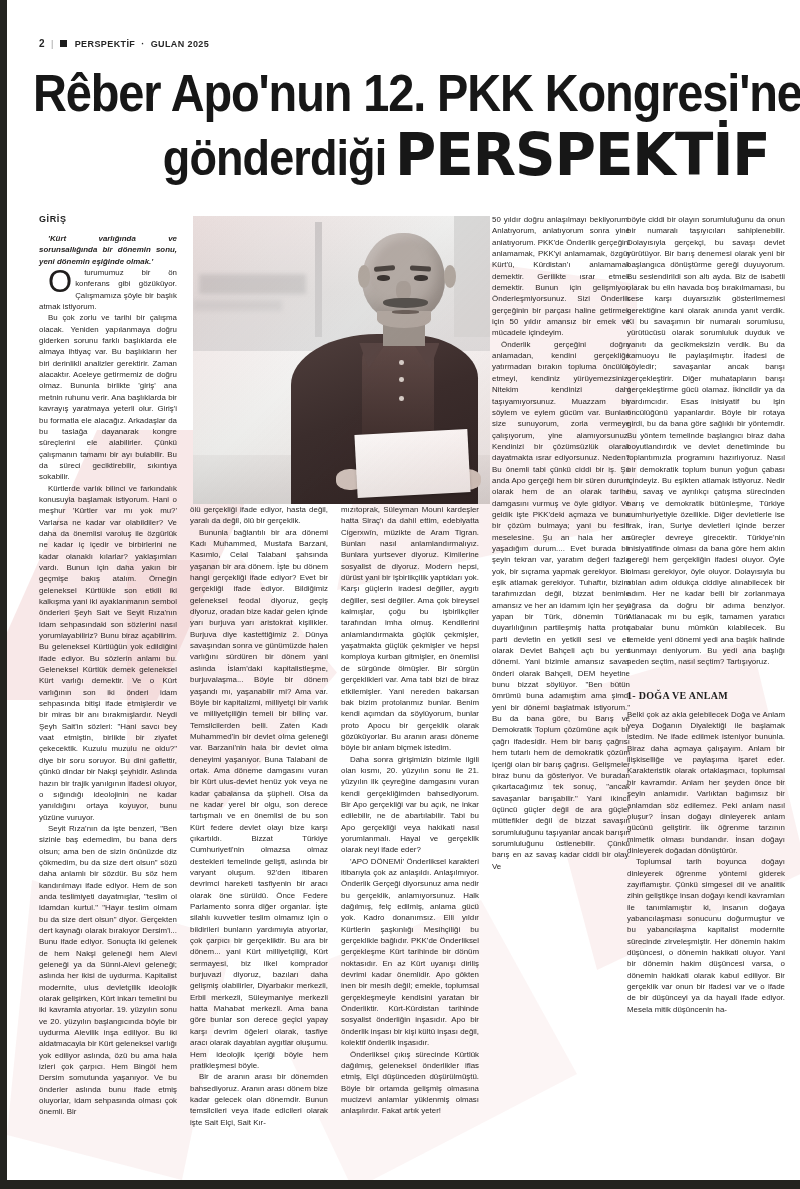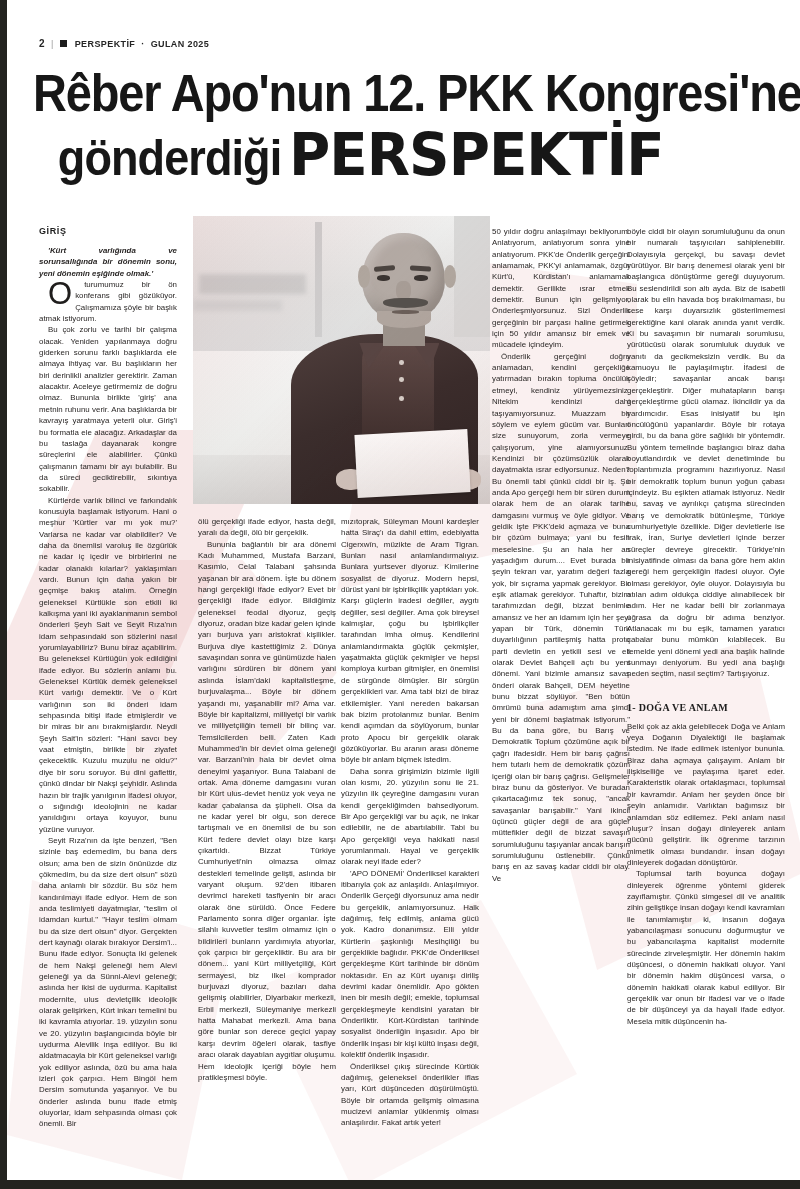--- a/index.html
+++ b/index.html
@@ -105,21 +105,21 @@
     font-weight: 700;
     font-size: 51px;
     line-height: 56px;
     letter-spacing: -1.2px;
     transform: scaleX(.92);
     transform-origin: left center;
     white-space: nowrap;
   }
   .hl-line2 {
     margin-top: 2px;
-    text-align: left;
+    text-align: right;
     line-height: 62px;
     white-space: nowrap;
   }
   .hl-light {
     font-family: "Liberation Sans Narrow", "Liberation Sans", sans-serif;
     font-weight: 700;
     font-size: 50px;
     letter-spacing: -1px;
     display: inline-block;
     transform: scaleX(.9);
@@ -263,21 +263,21 @@
     width: 746px; height: 940px;
     z-index: 8;
   }
   .cols {
     position: relative;
     width: 100%;
     height: 100%;
   }
   .col {
     position: absolute;
-    top: 12px;
+    top: 0;
     width: 138px;
     height: 100%;
   }
   .col1 { left: 0px; }
   .col2 { left: 151px; }
   .col3 { left: 302px; }
   .col4 { left: 453px; }
   .col5 { left: 588px; width: 158px; }
 
   .kicker {
@@ -392,29 +392,30 @@
   <div class="article">
     <div class="cols" id="cols">
       <div class="col col1">
           <div class="kicker">GİRİŞ</div>
           <p class="body bolditalic">'Kürt varlığında ve sorunsallığında bir dönemin sonu, yeni dönemin eşiğinde olmak.'</p>
           <p class="body lead">Oturumumuz bir ön konferans gibi gözüküyor. Çalışmamıza şöyle bir başlık atmak istiyorum.</p>
           <p class="body">Bu çok zorlu ve tarihi bir çalışma olacak. Yeniden yapılanmaya doğru giderken sorunu farklı başlıklarda ele almaya ihtiyaç var. Bu başlıkların her biri derinlikli analizler gerektirir. Zaman alacaktır. Aceleye getirmemiz de doğru olmaz. Bununla birlikte 'giriş' ana metnin ruhunu verir. Ana başlıklarda bir kavrayış yaratmaya yeterli olur. Giriş'i bu formatla ele alacağız. Arkadaşlar da bu taslağa dayanarak kongre süreçlerini ele alabilirler. Çünkü çalışmanın tamamı bir ayı bulabilir. Bu da süreci geciktirebilir, sıkıntıya sokabilir.</p>
           <p class="body">Kürtlerde varlık bilinci ve farkındalık konusuyla başlamak istiyorum. Hani o meşhur 'Kürtler var mı yok mu?' Varlarsa ne kadar var olabildiler? Ve daha da önemlisi varoluş ile özgürlük ne kadar iç içedir ve birbirlerini ne kadar olanaklı kılarlar? yaklaşımları vardı. Bunun için daha yakın bir geçmişe bakış atalım. Örneğin geleneksel Kürtlükle son etkili iki kalkışma yani iki ayaklanmanın sembol önderleri Şeyh Sait ve Seyit Rıza'nın idam sehpasındaki son sözlerini nasıl yorumlayabiliriz? Bunu biraz açabilirim. Bu geleneksel Kürtlüğün yok edildiğini ifade ediyor. Bu sözlerin anlamı bu. Geleneksel Kürtlük demek geleneksel Kürt varlığı demektir. Ve o Kürt varlığının son iki önderi idam sehpasında bitişi ifade etmişlerdir ve bir miras bir anı bırakmışlardır. Neydi Şeyh Sait'in sözleri: "Hani savcı bey vaat etmiştin, birlikte bir ziyafet çekecektik. Kuzulu muzulu ne oldu?" diye bir soru soruyor. Bu dini gaflettir, çünkü dindar bir Nakşi şeyhidir. Aslında hazın bir trajik yanılgının ifadesi oluyor, o sığındığı ideolojinin ne kadar yanıldığını ortaya koyuyor, bunu yüzüne vuruyor.</p>
           <p class="body">Seyit Rıza'nın da işte benzeri, "Ben sizinle baş edemedim, bu bana ders olsun; ama ben de sizin önünüzde diz çökmedim, bu da size dert olsun" sözü daha anlamlı bir sözdür. Bu söz hem kandırılmayı ifade ediyor. Hem de son anda teslimiyeti dayatmışlar, "teslim ol idamdan kurtul." "Hayır teslim olmam bu da size dert olsun" diyor. Gerçekten dert kaynağı olarak bırakıyor Dersim'i... Bunu ifade ediyor. Sonuçta iki gelenek de hem Nakşi geleneği hem Alevi geleneği ya da Sünni-Alevi geleneği; aslında her ikisi de uydurma. Kapitalist modernite, ulus devletçilik ideolojik olarak gelişirken, Kürt inkarı temelini bu iki kavramla atıyorlar. 19. yüzyılın sonu ve 20. yüzyılın başlangıcında böyle bir uydurma Alevilik inşa ediliyor. Bu iki aldatmacayla bir Kürt geleneksel varlığı yok ediliyor aslında, özü bu ama hala izleri çok çarpıcı. Hem Bingöl hem Dersim somutunda yaşanıyor. Ve bu önderler aslında bunu ifade etmiş oluyorlar, idam sehpasında olması çok önemli. Bir</p>
         </div>
-      <div class="col col2" style="padding-top: 290px; margin-left: 8px;">
+      <div class="col col2" style="padding-top: 290px;">
           <p class="body col-continued">ölü gerçekliği ifade ediyor, hasta değil, yaralı da değil, ölü bir gerçeklik.</p>
           <p class="body">Bununla bağlantılı bir ara dönemi Kadı Muhammed, Mustafa Barzani, Kasımlo, Celal Talabani şahsında yaşanan bir ara dönem. İşte bu dönem hangi gerçekliği ifade ediyor? Evet bir gerçekliği ifade ediyor. Bildiğimiz geleneksel feodal diyoruz, geçiş diyoruz, oradan bize kadar gelen içinde yarı burjuva yarı aristokrat kişilikler. Burjuva diye kastettiğimiz 2. Dünya savaşından sonra ve günümüzde halen varlığını sürdüren bir dönem yani aslında İslam'daki kapitalistleşme, burjuvalaşma... Böyle bir dönem yaşandı mı, yaşanabilir mi? Ama var. Böyle bir kapitalizmi, milliyetçi bir varlık ve milliyetçiliğin temeli bir bilinç var. Temsilcilerden belli. Zaten Kadı Muhammed'in bir devlet olma geleneği var. Barzani'nin hala bir devlet olma deneyimi yaşanıyor. Buna Talabani de ortak. Ama döneme damgasını vuran bir Kürt ulus-devlet henüz yok veya ne kadar çabalansa da şüpheli. Olsa da ne kadar yerel bir olgu, son derece tartışmalı ve en önemlisi de bu son Kürt federe devlet olayı bize karşı çıkartıldı. Bizzat Türkiye Cumhuriyeti'nin olmazsa olmaz destekleri temelinde gelişti, aslında bir varyant oluşum. 92'den itibaren devrimci hareketi tasfiyenin bir aracı olarak öne sürüldü. Önce Federe Parlamento sonra diğer organlar. İşte silahlı kuvvetler teslim olmamız için o bildirileri bunların yardımıyla atıyorlar, çok çarpıcı bir gerçekliktir. Bu ara bir dönem... yani Kürt milliyetçiliği, Kürt sermayesi, biz ilkel komprador burjuvazi diyoruz, bazıları daha gelişmiş olabilirler, Diyarbakır merkezli, Erbil merkezli, Süleymaniye merkezli hatta Mahabat merkezli. Ama bana göre bunlar son derece geçici yapay karşı devrim öğeleri olarak, tasfiye aracı olarak dayatılan aygıtlar oluşumu. Hem ideolojik içeriği böyle hem pratikleşmesi böyle.</p>
+          <p class="body">Bir de aranın arası bir dönemden bahsediyoruz. Aranın arası dönem bize kadar gelecek olan dönemdir. Bunun temsilcileri veya ifade edicileri olarak işte Sait Elçi, Sait Kır-</p>
         </div>
       <div class="col col3" style="padding-top: 290px;">
           <p class="body col-continued">mızıtoprak, Süleyman Mouni kardeşler hatta Siraç'ı da dahil ettim, edebiyatta Cigerxwîn, müzikte de Aram Tigran. Bunları nasıl anlamlandırmalıyız. Bunlara yurtsever diyoruz. Kimilerine sosyalist de diyoruz. Modern hepsi, dürüst yani bir işbirlikçilik yaptıkları yok. Karşı güçlerin iradesi değiller, aygıtı değiller, sesi değiller. Ama çok bireysel kalmışlar, çoğu bu işbirlikçiler tarafından imha olmuş. Kendilerini anlamlandırmakta güçlük çekmişler, yaşatmakta güçlük çekmişler ve hepsi komploya kurban gitmişler, en önemlisi de sürgünde ölmüşler. Bir sürgün gerçeklikleri var. Ama tabi bizi de biraz etkilemişler. Yani nereden bakarsan bak bizim protolanmız bunlar. Benim kendi açımdan da söylüyorum, bunlar proto Apocu bir gerçeklik olarak gözüküyorlar. Bu aranın arası döneme böyle bir anlam biçmek istedim.</p>
           <p class="body">Daha sonra girişimizin bizimle ilgili olan kısmı, 20. yüzyılın sonu ile 21. yüzyılın ilk çeyreğine damgasını vuran kendi gerçekliğimden bahsediyorum. Bir Apo gerçekliği var bu açık, ne inkar edilebilir, ne de abartılabilir. Tabi bu Apo gerçekliği veya hakikati nasıl yorumlanmalı. Hayal ve gerçeklik olarak neyi ifade eder?</p>
           <p class="body"><span class="run-in">'APO DÖNEMİ'</span> Önderliksel karakteri itibarıyla çok az anlaşıldı. Anlaşılmıyor. Önderlik Gerçeği diyorsunuz ama nedir bu gerçeklik, anlamıyorsunuz. Halk dağılmış, felç edilmiş, anlama gücü yok. Kadro donanımsız. Elli yıldır Kürtlerin şaşkınlığı Mesihçiliği bu gerçeklikle bağlıdır. PKK'de Önderliksel gerçekleşme Kürt tarihinde bir dönüm noktasıdır. En az Kürt uyanışı diriliş devrimi kadar önemlidir. Apo gökten inen bir mesih değil; emekle, toplumsal gerçekleşmeyle kendisini yaratan bir Önderliktir. Kürt-Kürdistan tarihinde sosyalist önderliğin inşasıdır. Apo bir önderlik inşası bir kişi kültü inşası değil, kolektif önderlik inşasıdır.</p>
-          <p class="body">Önderliksel çıkış sürecinde Kürtlük dağılmış, geleneksel önderlikler iflas yarı, Kürt düşünceden düşürülmüştü. Böyle bir ortamda gelişmiş olmasına mucizevi anlamlar yüklenmiş olması anlaşılırdır. Fakat artık yeter!</p>
+          <p class="body">Önderliksel çıkış sürecinde Kürtlük dağılmış, geleneksel önderlikler iflas etmiş, Elçi düşünceden düşürülmüştü. Böyle bir ortamda gelişmiş olmasına mucizevi anlamlar yüklenmiş olması anlaşılırdır. Fakat artık yeter!</p>
         </div>
       <div class="col col4">
           <p class="body col-continued">50 yıldır doğru anlaşılmayı bekliyorum. Anlatıyorum, anlatıyorum sonra yine anlatıyorum. PKK'de Önderlik gerçeğini anlamamak, PKK'yi anlamamak, özgür Kürt'ü, Kürdistan'ı anlamamak demektir. Gerilikte ısrar etmek demektir. Bunun için gelişmiyor, Önderleşmiyorsunuz. Sizi Önderlik gerçeğinin bir parçası haline getirmek için 50 yıldır amansız bir emek ve mücadele içindeyim.</p>
           <p class="body">Önderlik gerçeğini doğru anlamadan, kendini gerçekliğe yatırmadan bırakın topluma öncülük etmeyi, kendiniz yürüyemezsiniz. Nitekim kendinizi dahi taşıyamıyorsunuz. Muazzam bir söylem ve eylem gücüm var. Bunları size sunuyorum, zorla vermeye çalışıyorum, yine alamıyorsunuz. Kendinizi bir çözümsüzlük olarak dayatmakta ısrar ediyorsunuz. Neden? Bu önemli tabi çünkü ciddi bir iş. Şu anda Apo gerçeği hem bir süren durum olarak hem de an olarak tarihe damgasını vurmuş ve öyle gidiyor. Ve geldik işte PKK'deki açmaza ve buna bir çözüm bulmaya; yani bu fesih meselesine. Şu an hala her an yaşadığım durum.... Evet burada bir şeyin tekrarı var, yaratım değeri fazla yok, bir sıçrama yapmak gerekiyor. Bir eşik atlamak gerekiyor. Tuhaftır, bizim tarafımızdan değil, bizzat benimle amansız ve her an idamım için her şeyi yapan bir Türk, dönemin Türk duyarlılığının partileşmiş hatta proto parti devletin en yetkili sesi ve eli olarak Devlet Bahçeli açtı bu yeni dönemi. Yani bizimle amansız savaş önderi olarak Bahçeli, DEM heyetine bunu bizzat söylüyor. "Ben bütün ömrümü buna adamıştım ama şimdi yeni bir dönemi başlatmak istiyorum." Bu da bana göre, bu Barış ve Demokratik Toplum çözümüne açık bir çağrı ifadesidir. Hem bir barış çağrısı hem tutarlı hem de demokratik çözüm içeriği olan bir barış çağrısı. Gelişmeler biraz bunu da gösteriyor. Ve buradan çıkartacağımız tek sonuç, "ancak savaşanlar barışabilir." Yani ikincil üçüncü güçler değil de ara güçler müttefikler değil de bizzat savaşın sorumluluğunu taşıyanlar ancak barışın sorumluluğunu üstlenebilir. Çünkü barış en az savaş kadar ciddi bir olay. Ve</p>
         </div>
       <div class="col col5">
           <p class="body col-continued">böyle ciddi bir olayın sorumluluğunu da onun bir numaralı taşıyıcıları sahiplenebilir. Dolayısıyla gerçekçi, bu savaşı devlet yürütüyor. Bir barış denemesi olarak yeni bir başlangıca dönüştürme gereği duyuyorum. Bu seslendirildi son altı ayda. Biz de isabetli olarak bu elin havada boş bırakılmaması, bu sese karşı duyarsızlık gösterilmemesi gerektiğine kani olarak anında yanıt verdik. Ki bu savaşımın bir numaralı sorumlusu, yürütücüsü olarak sorumluluk duyduk ve yanıtı da gecikmeksizin verdik. Bu da kamuoyu ile paylaşılmıştır. İfadesi de şöyledir; savaşanlar ancak barışı gerçekleştirir. Diğer muhatapların barışı gerçekleştirme gücü olamaz. İkincildir ya da yardımcıdır. Esas inisiyatif bu işin öncülüğünü yapanlardır. Böyle bir rotaya girdi, bu da bana göre sağlıklı bir yöntemdir. Bu yöntem temelinde başlangıcı biraz daha boyutlandırdık ve devlet denetiminde bu toplantımızla programını hazırlıyoruz. Nasıl bir demokratik toplum bunun yoğun çabası içindeyiz. Bu eşikten atlamak istiyoruz. Nedir bu, savaş ve ayrılıkçı çatışma sürecinden barış ve demokratik bütünleşme, Türkiye cumhuriyetiyle özellikle. Diğer devletlerle ise Irak, İran, Suriye devletleri içinde berzer süreçler devreye girecektir. Türkiye'nin inisiyatifinde olması da bana göre hem aklın gereği hem gerçekliğin ifadesi oluyor. Öyle olması gerekiyor, öyle oluyor. Dolayısıyla bu atılan adım oldukça ciddiye alınabilecek bir adım. Her ne kadar belli bir zorlanmaya uğrasa da doğru bir adıma benziyor. Atlanacak mı bu eşik, tamamen yaratıcı çabalar bunu mümkün kılabilecek. Bu temelde yeni dönemi yedi ana başlık halinde sunmayı deniyorum. Bu yedi ana başlığı neden seçtim, nasıl seçtim? Tartışıyoruz.</p>
           <div class="sect-head">1- DOĞA VE ANLAM</div>
           <p class="body">Belki çok az akla gelebilecek Doğa ve Anlam veya Doğanın Diyalektiği ile başlamak istedim. Ne ifade edilmek isteniyor bununla. Biraz daha açmaya çalışayım. Anlam bir ilişkiselliğe ve paylaşıma işaret eder. Karakteristik olarak ortaklaşmacı, toplumsal bir kavramdır. Anlam her şeyden önce bir şeyin anlamıdır. Varlıktan bağımsız bir anlamdan söz edilemez. Peki anlam nasıl oluşur? İnsan doğayı dinleyerek anlam gücünü geliştirir. İlk öğrenme tarzının mimetik olması bundandır. İnsan doğayı dinleyerek doğadan dönüştürür.</p>
           <p class="body">Toplumsal tarih boyunca doğayı dinleyerek öğrenme yöntemi giderek zayıflamıştır. Çünkü simgesel dil ve analitik zihin geliştikçe insan doğayı kendi kavramları ile tanımlamıştır ki, insanın doğaya yabancılaşması sonucunu doğurmuştur ve bu yabancılaşma kapitalist modernite sürecinde zirveleşmiştir. Her dönemin hakim düşüncesi, o dönemin hakikati oluyor. Yani bir dönemin hakim düşüncesi varsa, o dönemin hakikati olarak kabul ediliyor. Bir gerçeklik var onun bir ifadesi var ve o ifade de bir düşünceyi ya da hayali ifade ediyor. Mesela mitik düşüncenin ha-</p>

